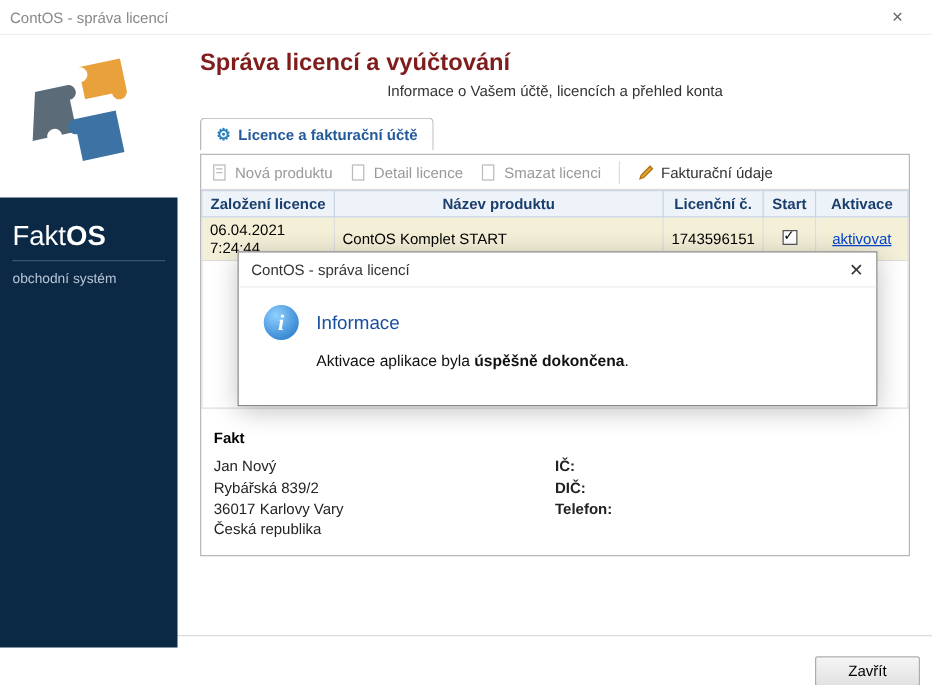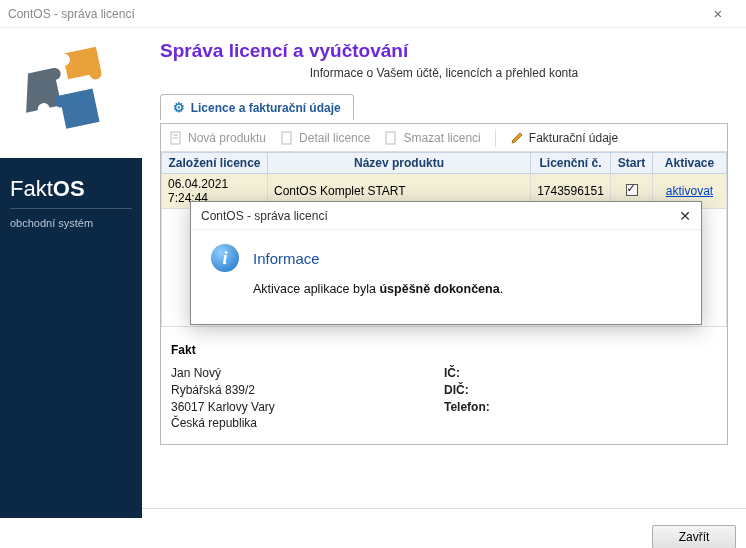--- a/index.html
+++ b/index.html
@@ -13,21 +13,21 @@
 
 .sidebar { width: 142px; background: #fff; }
 .logo-img { width: 142px; height: 130px; background: #fff; display: flex; align-items: center; justify-content: center; }
 .brand { background: #0b2845; color: #fff; height: 360px; padding: 18px 10px; }
 .brand-title { font-size: 22px; font-weight: 300; }
 .brand-title b { font-weight: 700; }
 .brand-bar { height: 1px; background: #3a5670; margin: 6px 0 8px; }
 .brand-sub { font-size: 11px; color: #b8c6d6; }
 
 .content { flex: 1; padding: 10px 18px 6px 18px; position: relative; }
-.page-title { font-size: 19px; font-weight: 700; color: #6d28d9; margin-top: 2px; }
+.page-title { font-size: 19px; font-weight: 700; color: #7f1d1d; margin-top: 2px; }
 .page-sub { font-size: 12px; color: #333; margin: 4px 1px 14px; text-align: center; }
 
 .tab-strip { position: relative; height: 30px; }
 .tab { display: inline-flex; align-items: center; gap: 6px; border: 1px solid #b8b8b8; border-bottom: none; border-radius: 4px 4px 0 0; background: #fff; padding: 5px 12px; font-size: 12px; font-weight: 700; color: #225a9a; position: relative; z-index: 2; }
 .tab .gear { color: #2a7fbe; font-size: 13px; }
 
 .panel { border: 1px solid #b8b8b8; margin-top: -1px; background: #fff; }
 
 .toolbar { height: 28px; display: flex; align-items: center; gap: 14px; padding: 0 8px; border-bottom: 1px solid #ddd; }
 .tb-btn { display: inline-flex; align-items: center; gap: 5px; font-size: 12px; color: #333; }
@@ -93,21 +93,21 @@
     </div>
   </div>
 
   <div class="content">
     <div class="page-title">Správa licencí a vyúčtování</div>
     <div class="page-sub">Informace o Vašem účtě, licencích a přehled konta</div>
 
     <div class="tab-strip">
       <div class="tab">
         <span class="gear">⚙</span>
-        <span>Licence a fakturační údaje</span>
+        <span>Licence a fakturační účtě</span>
       </div>
     </div>
 
     <div class="panel">
       <div class="toolbar">
         <span class="tb-btn disabled">
           <svg class="tb-ico" viewBox="0 0 14 14">
               <rect x="2" y="1" width="9" height="12" fill="none" stroke="#bbb"></rect>
               <line x1="4" y1="4" x2="9" y2="4" stroke="#bbb"></line>
               <line x1="4" y1="7" x2="9" y2="7" stroke="#bbb"></line>

